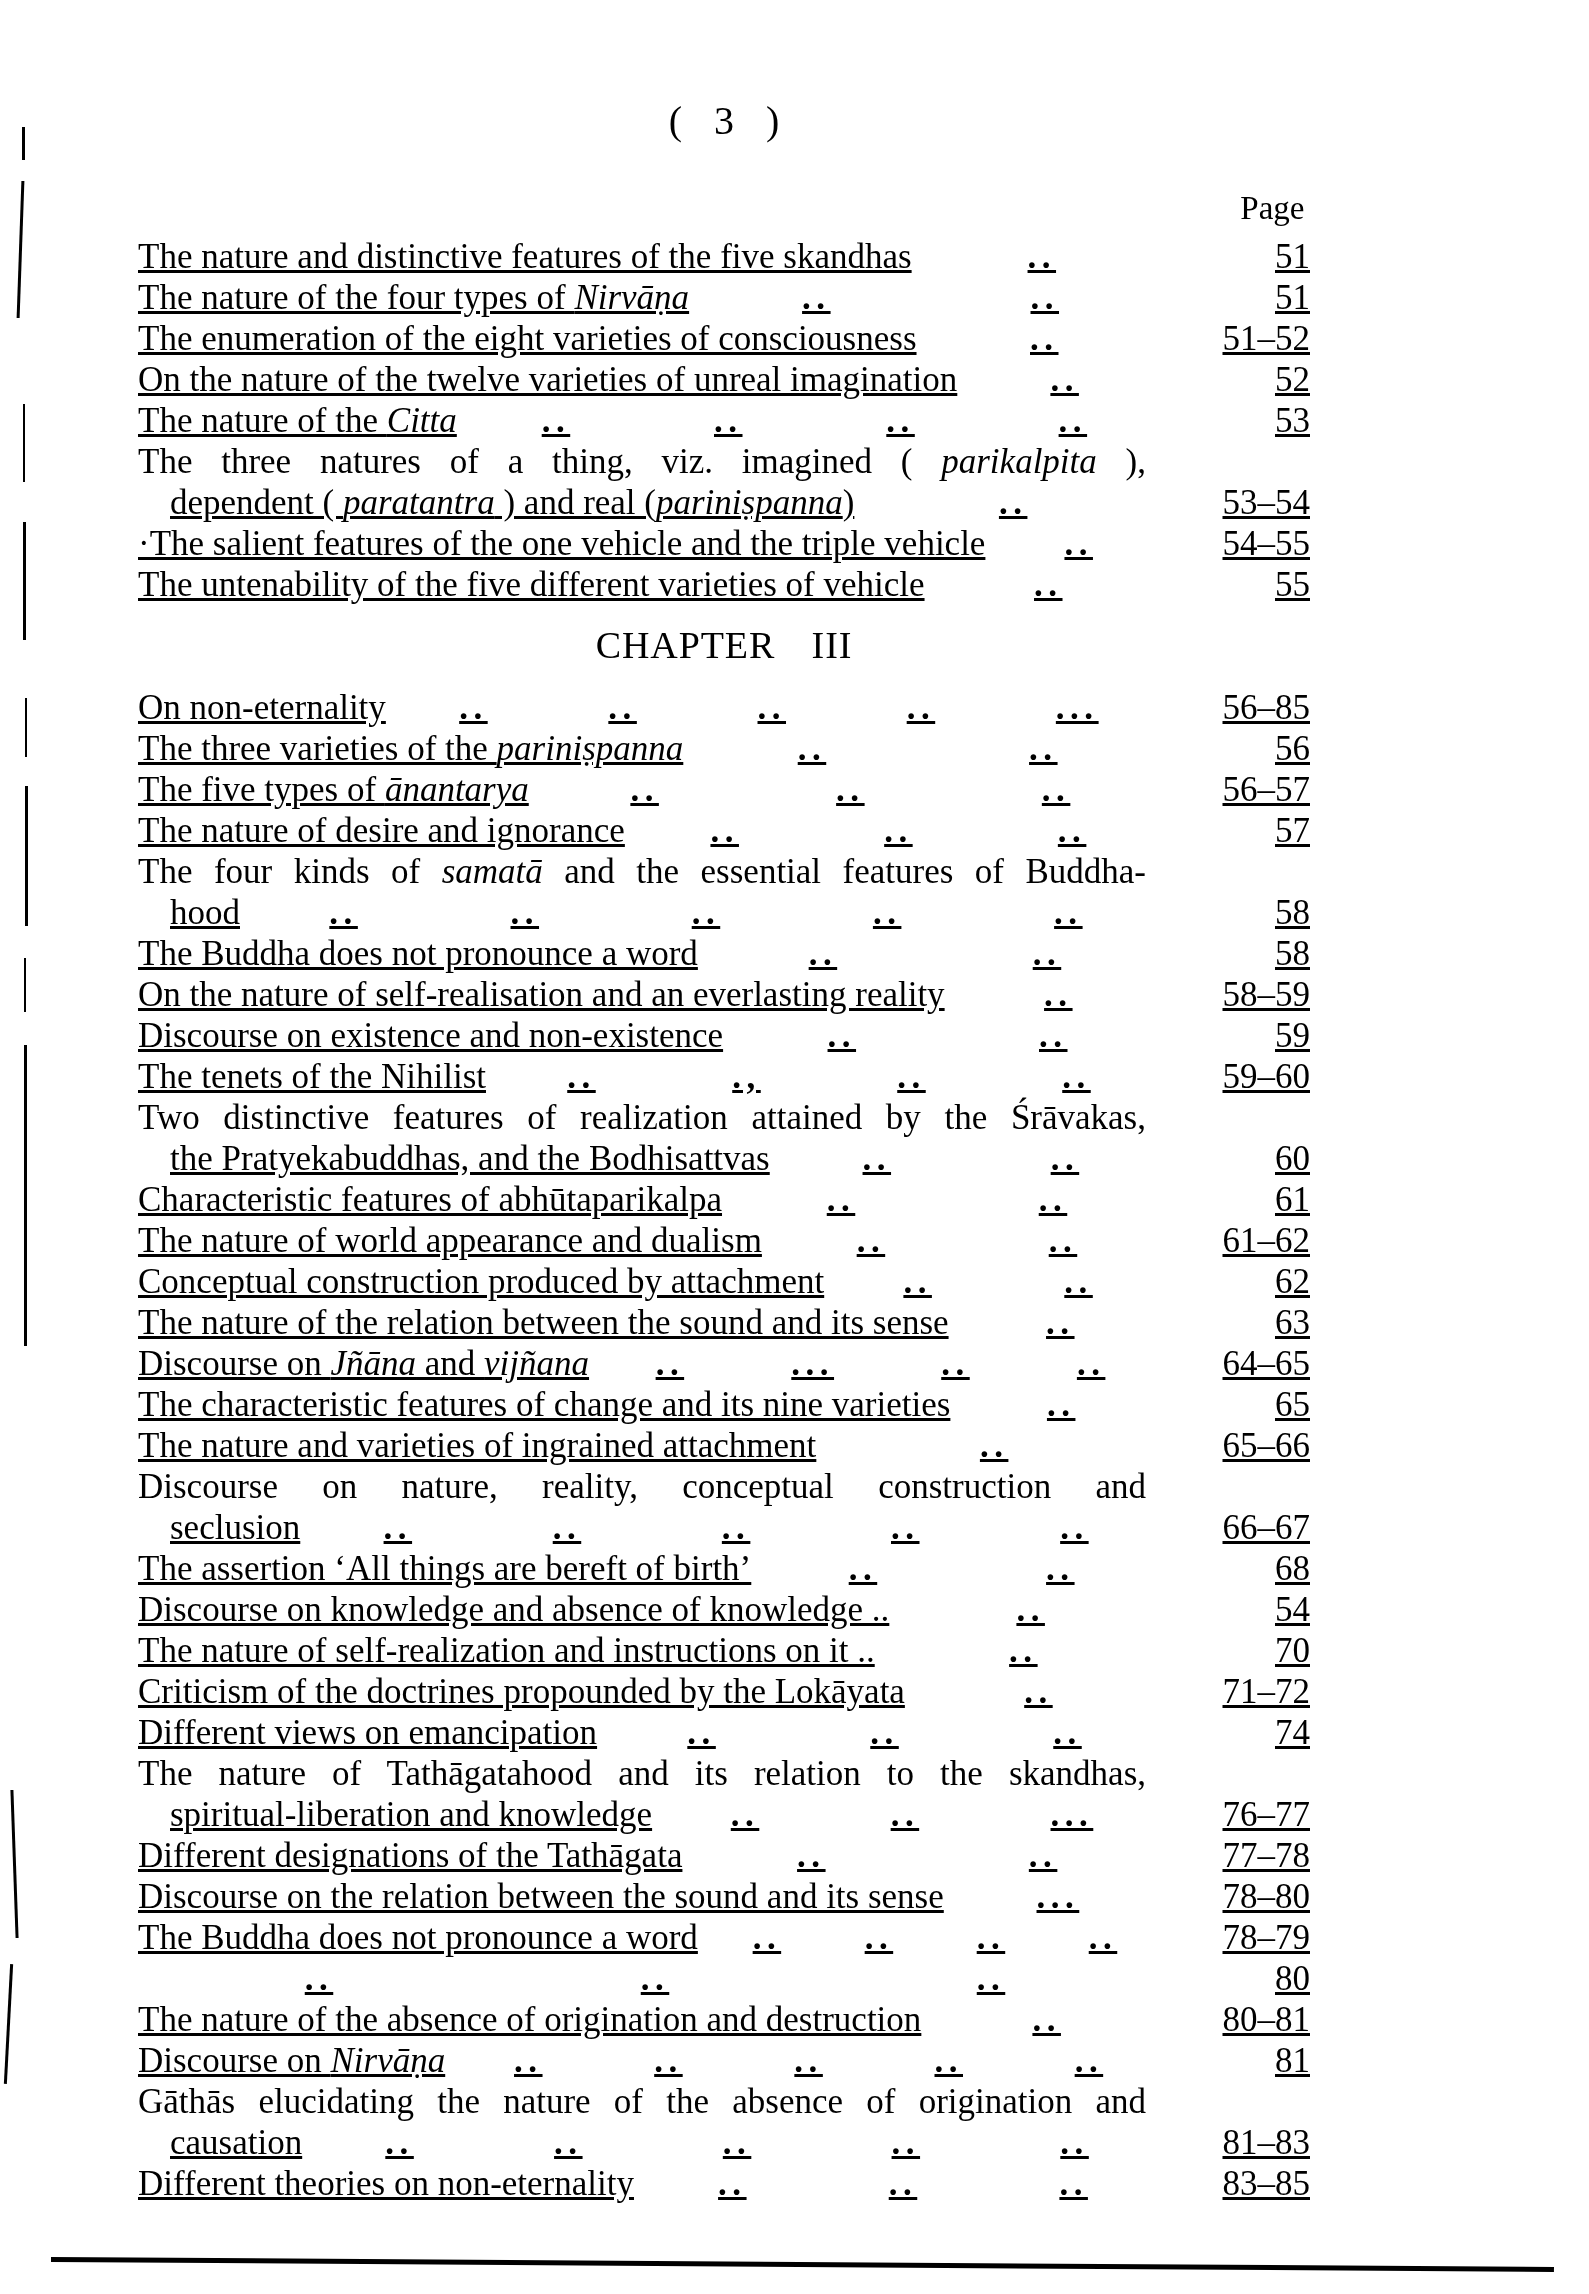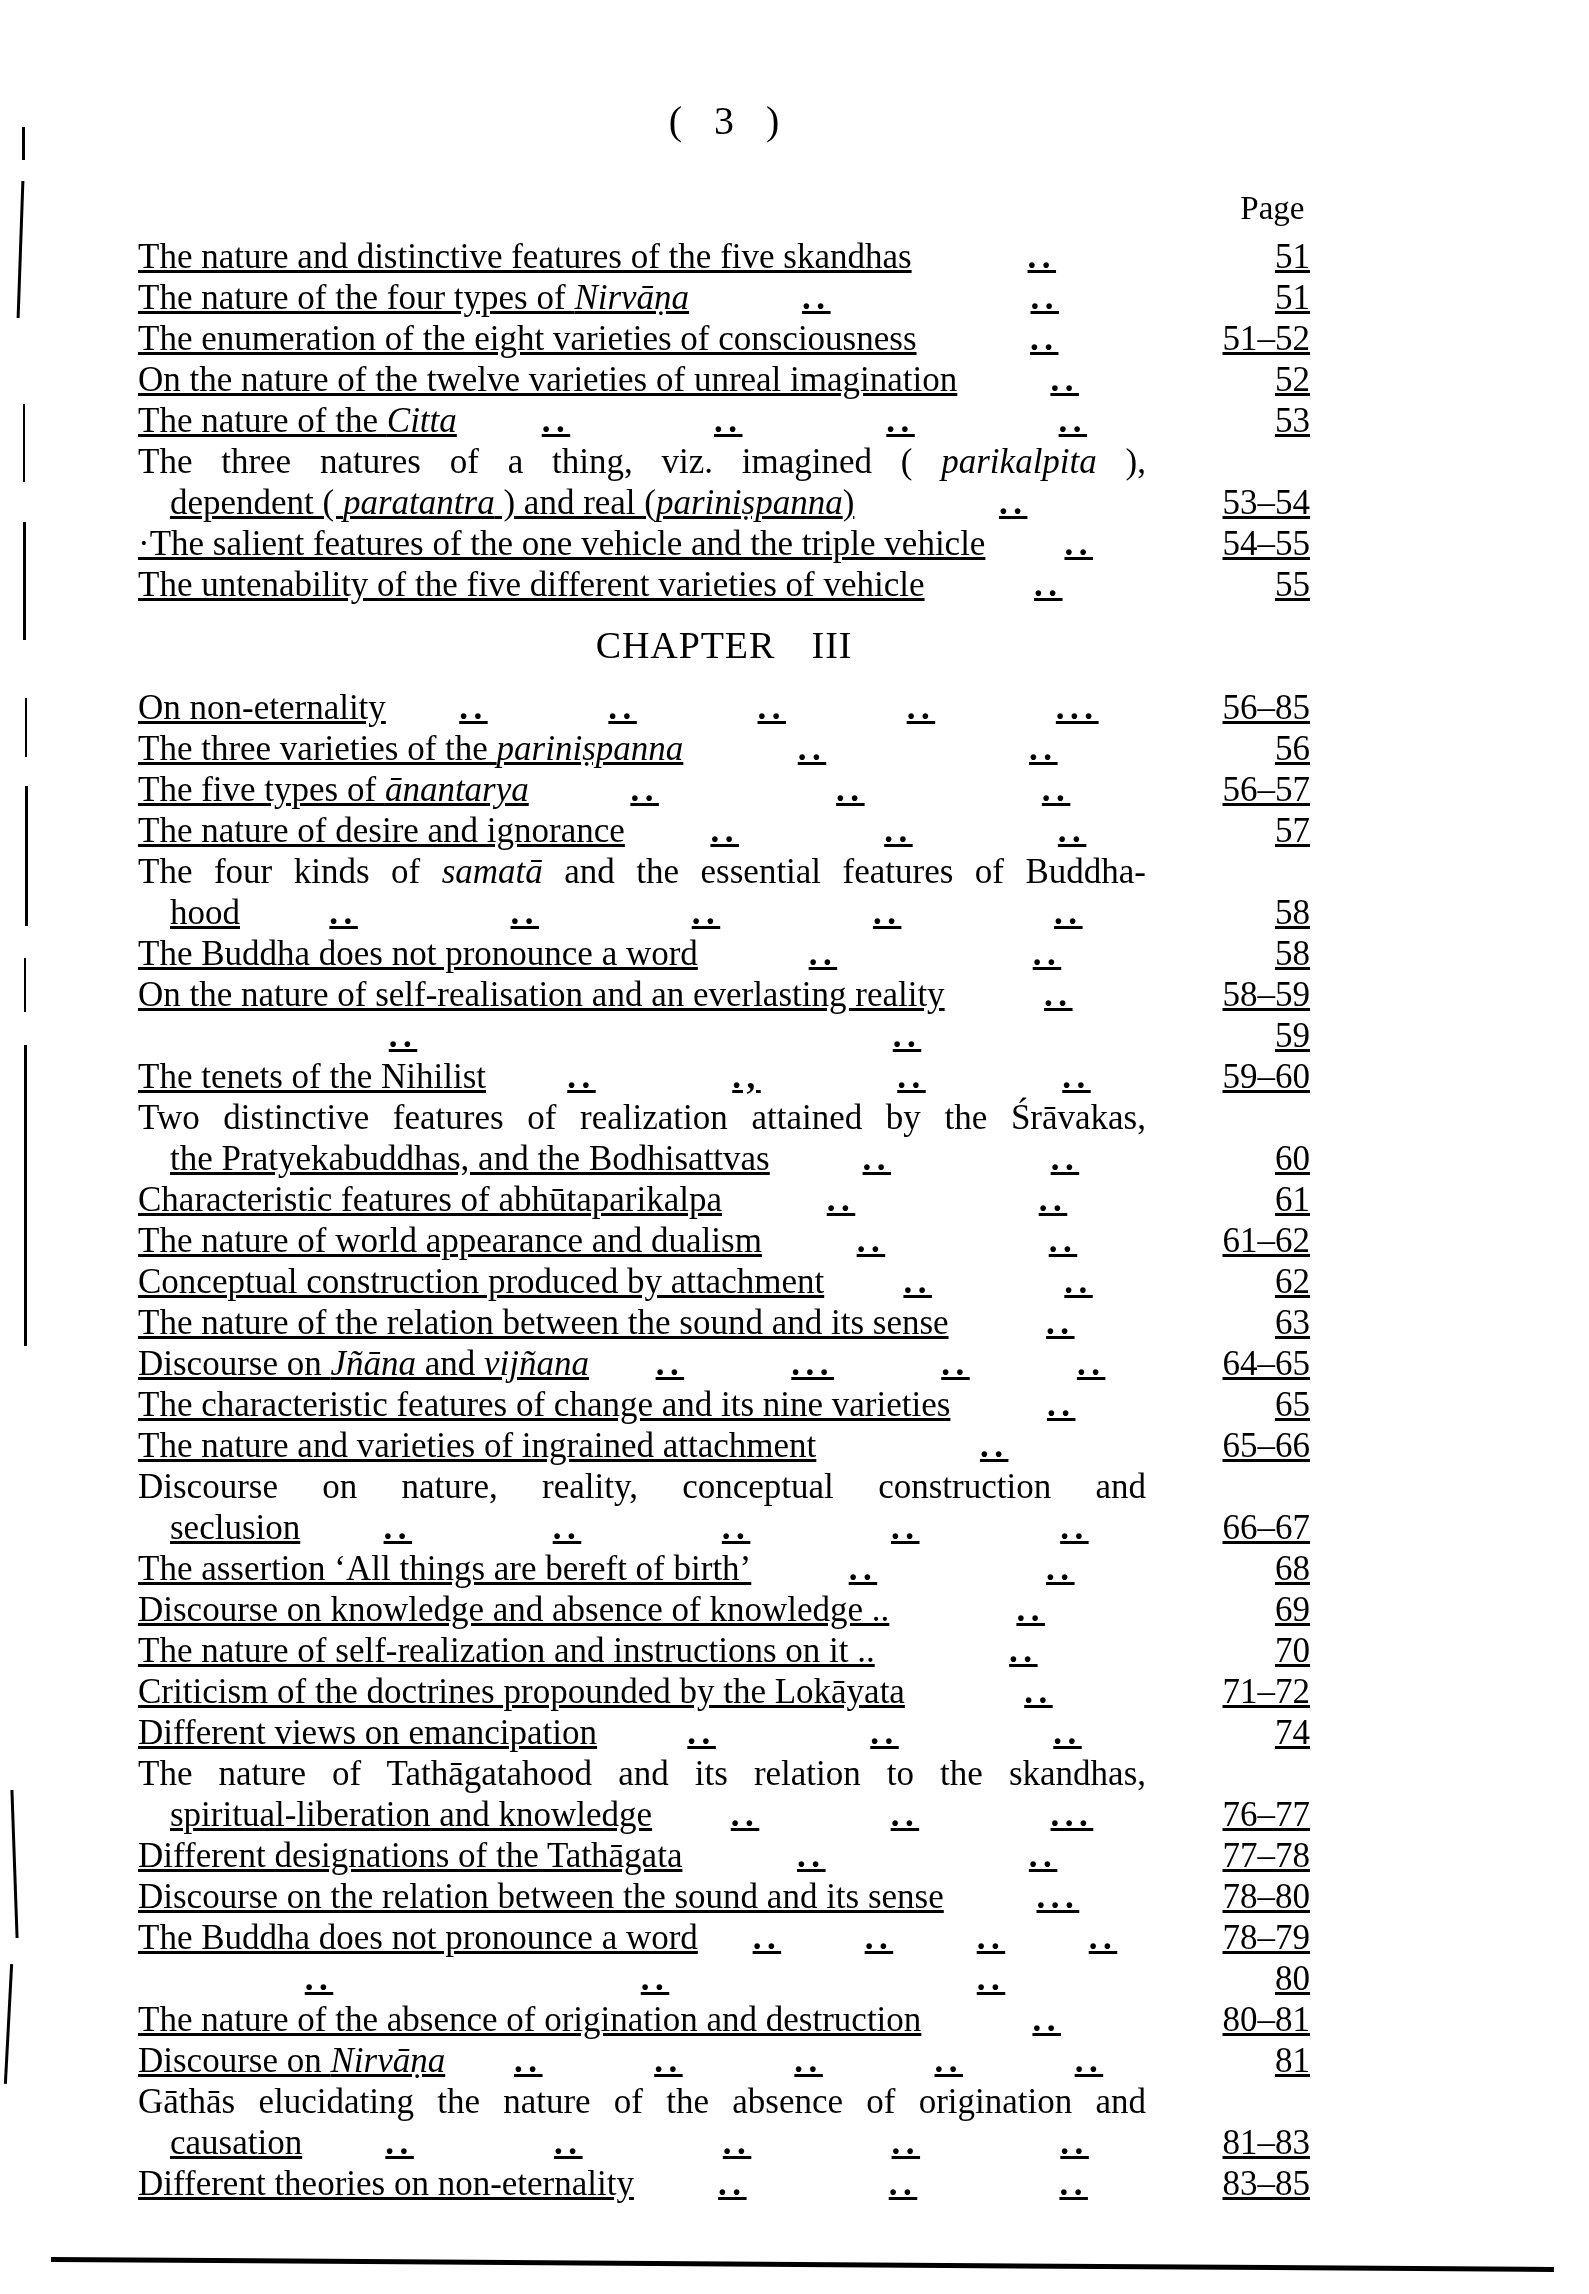--- a/index.html
+++ b/index.html
@@ -165,20 +165,21 @@
         <span class="page">58</span>
       </div>
       <div class="row">
         <span>On the nature of self-realisation and an everlasting reality</span>
         <div class="leader">
           <span class="dotg">..</span>
         </div>
         <span class="page">58–59</span>
       </div>
       <div class="row">
+        <span>Discourse on existence and non-existence</span>
         <div class="leader">
           <span class="dotg">..</span>
           <span class="dotg">..</span>
         </div>
         <span class="page">59</span>
       </div>
       <div class="row">
         <span>The tenets of the Nihilist</span>
         <div class="leader">
           <span class="dotg">..</span>
@@ -270,21 +271,21 @@
           <span class="dotg">..</span>
           <span class="dotg">..</span>
         </div>
         <span class="page">68</span>
       </div>
       <div class="row">
         <span>Discourse on knowledge and absence of knowledge ..</span>
         <div class="leader">
           <span class="dotg">..</span>
         </div>
-        <span class="page">69</span>
+        <span class="page">54</span>
       </div>
       <div class="row">
         <span>The nature of self-realization and instructions on it ..</span>
         <div class="leader">
           <span class="dotg">..</span>
         </div>
         <span class="page">70</span>
       </div>
       <div class="row">
         <span>Criticism of the doctrines propounded by the Lokāyata</span>

